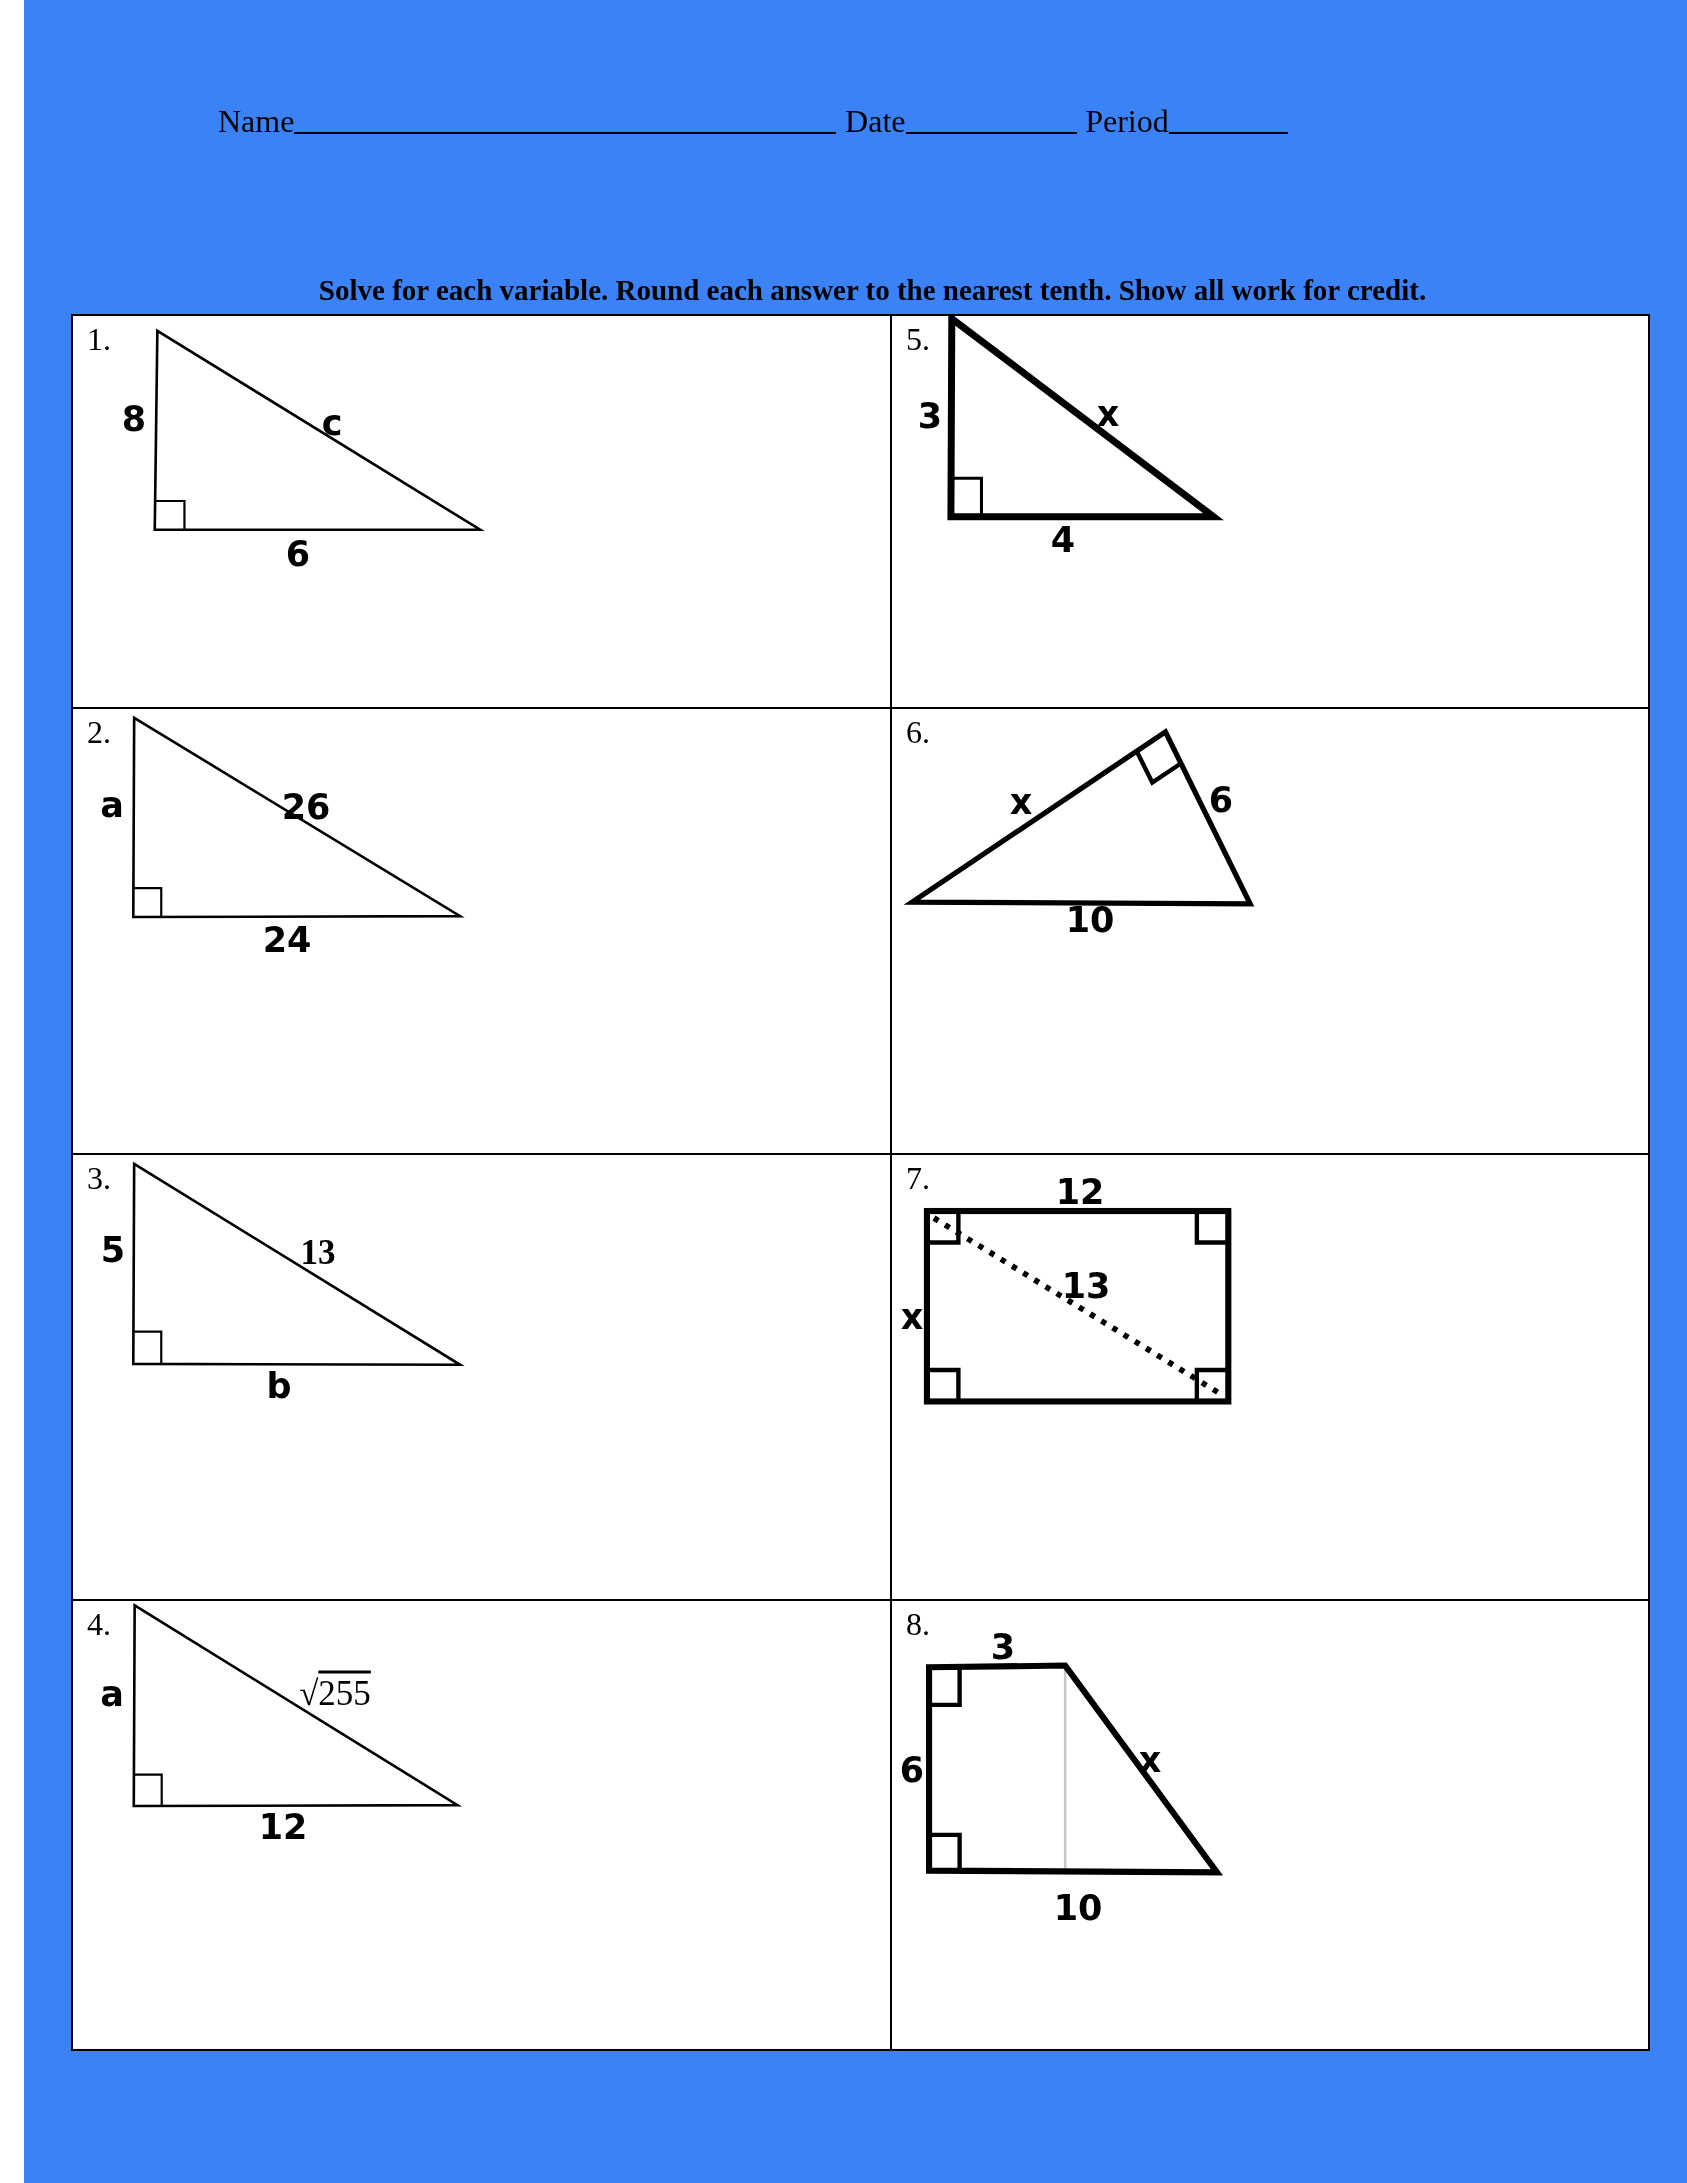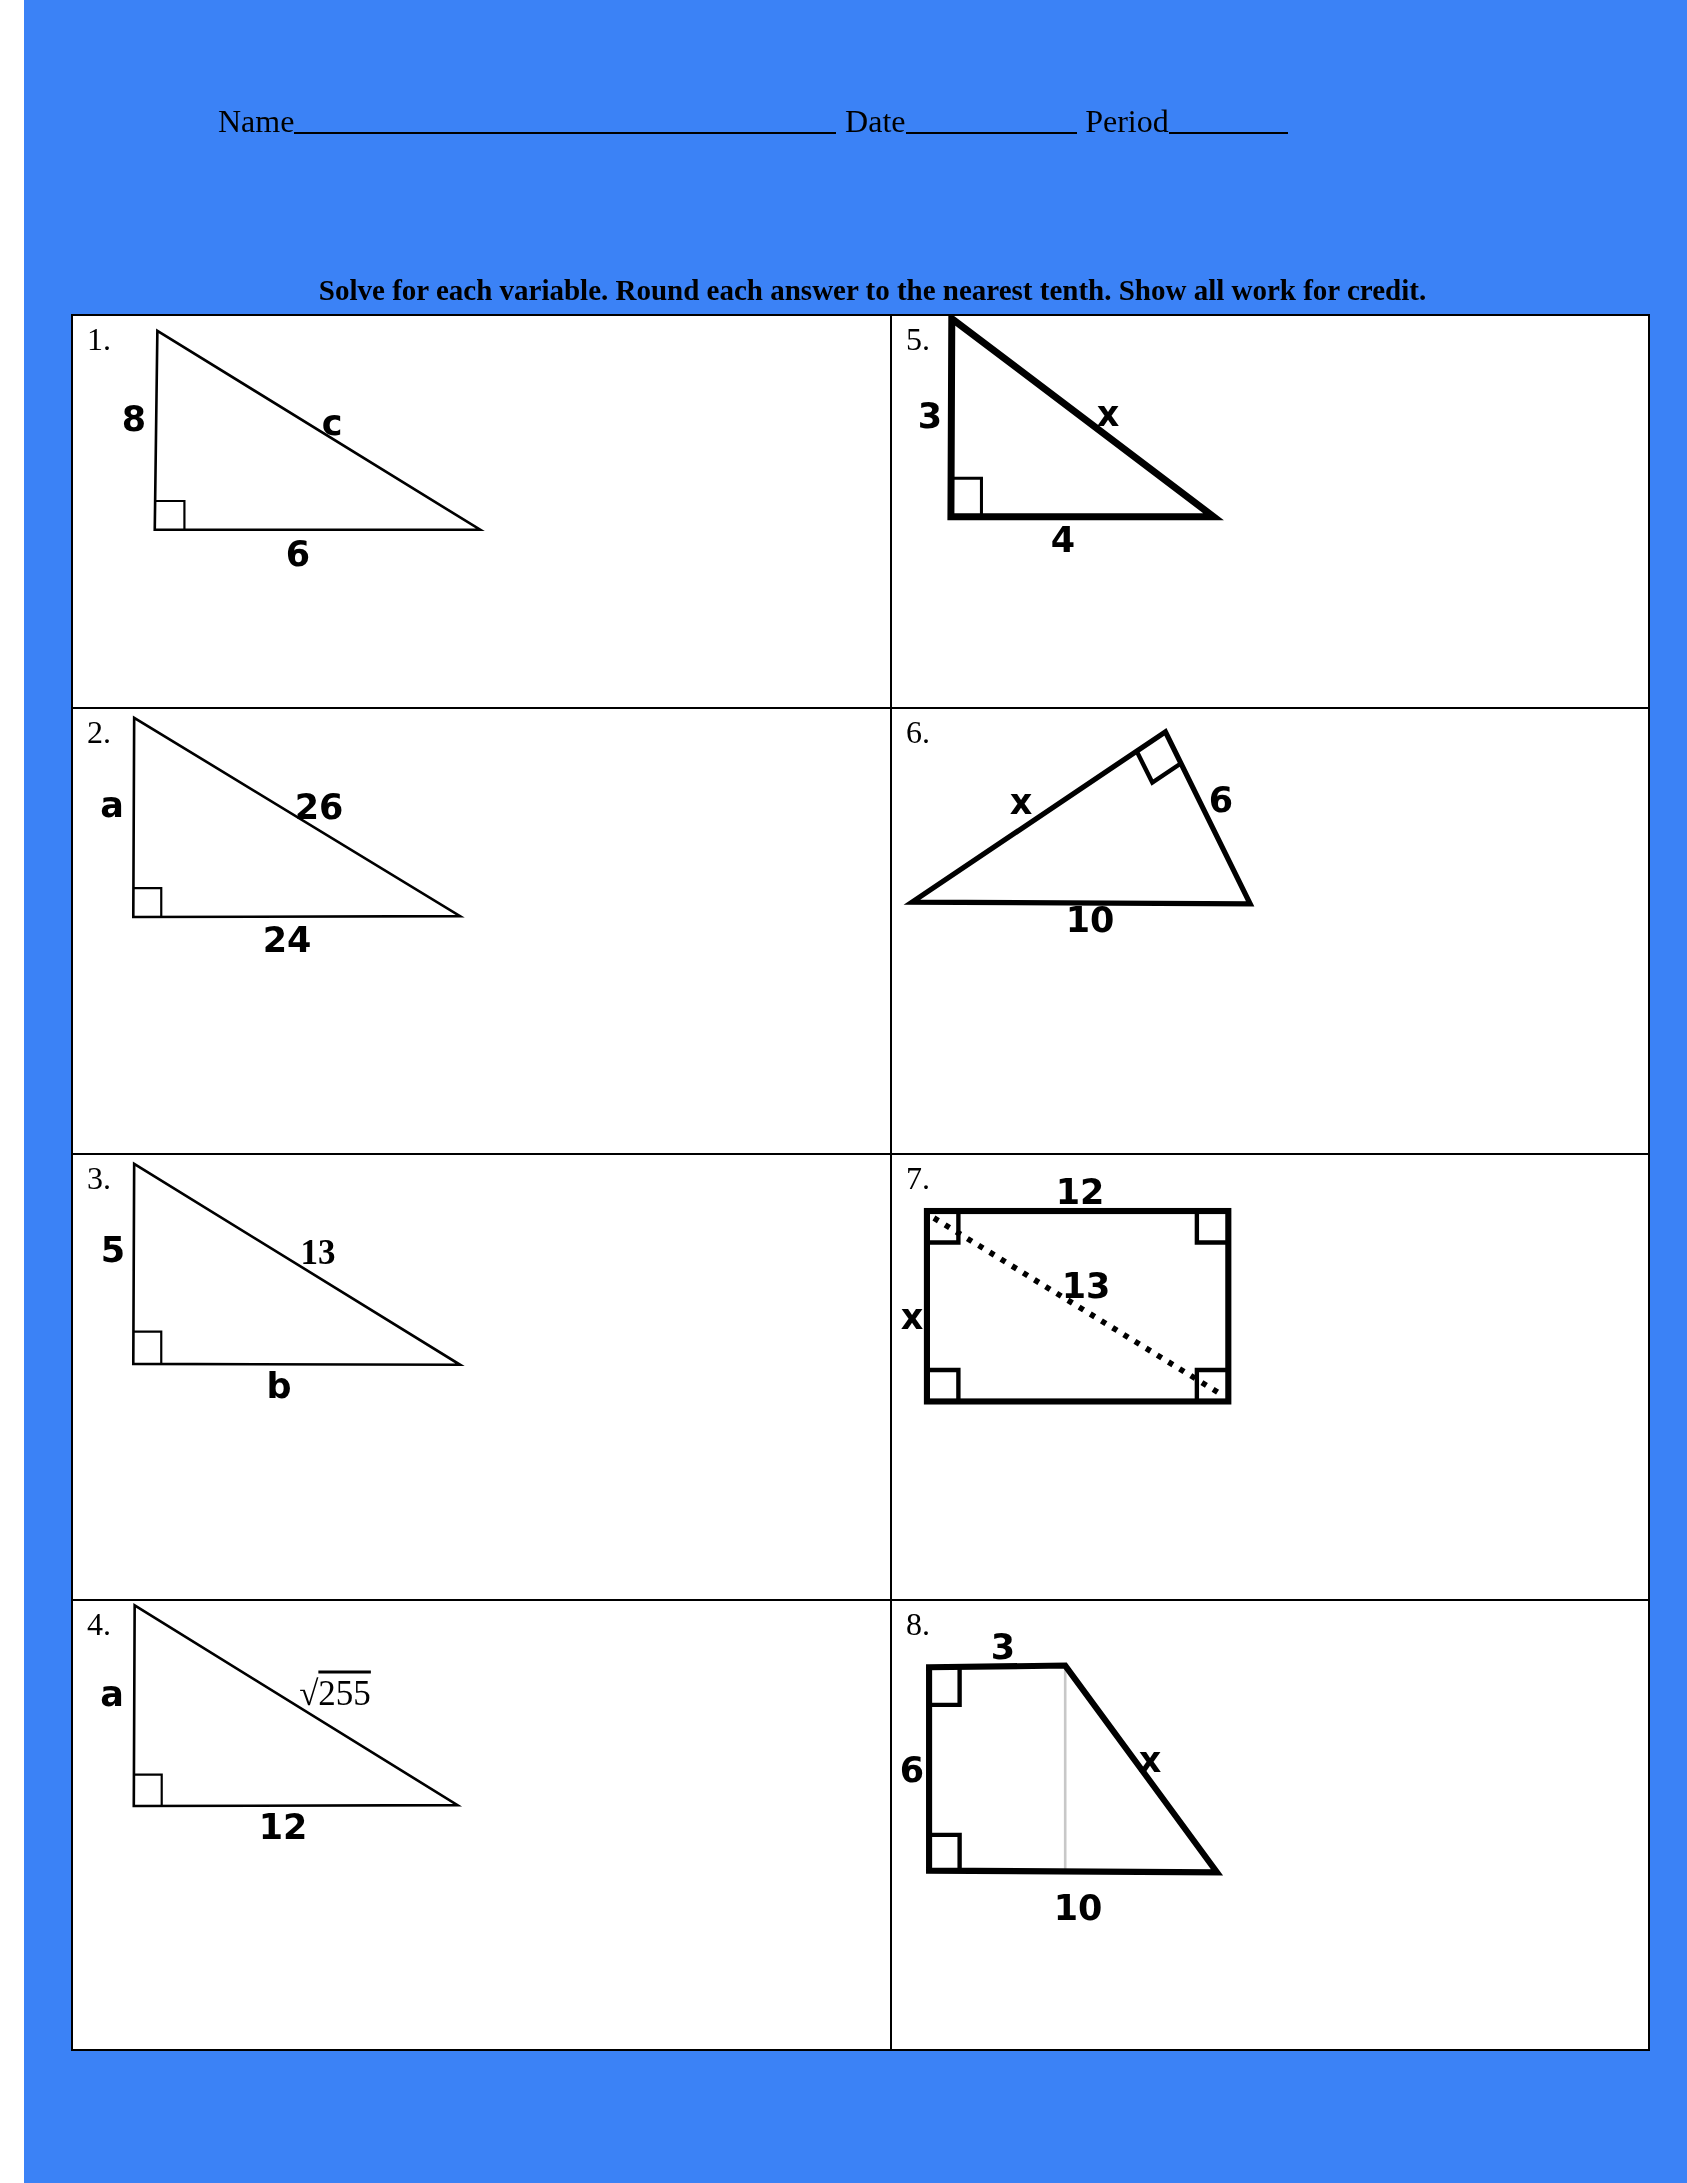--- a/index.html
+++ b/index.html
@@ -133,21 +133,21 @@
       <span class="fig-label" style="left:171px; top:224px;">4</span>
     </div>
 
     <div class="cell">
       <span class="pnum">2.</span>
       <svg class="fig" width="817" height="444" viewBox="0 0 935 508">
         <polygon points="70,10 69,238 443,237" fill="none" stroke="#000" stroke-width="3"></polygon>
         <polyline points="69,205 101,205 101,238" fill="none" stroke="#000" stroke-width="2.5"></polyline>
       </svg>
       <span class="fig-label" style="left:39px; top:96px;">a</span>
-      <span class="fig-label" style="left:246px; top:98px;">26</span>
+      <span class="fig-label" style="left:233px; top:98px;">26</span>
       <span class="fig-label" style="left:214px; top:231px;">24</span>
     </div>
 
     <div class="cell last-col">
       <span class="pnum">6.</span>
       <svg class="fig" width="753" height="444" viewBox="0 0 862 508">
         <polygon points="313,26 23,221 410,223" fill="none" stroke="#000" stroke-width="6"></polygon>
         <polyline points="280,48 298,84 331,62" fill="none" stroke="#000" stroke-width="5"></polyline>
       </svg>
       <span class="fig-label" style="left:129px; top:93px;">x</span>

